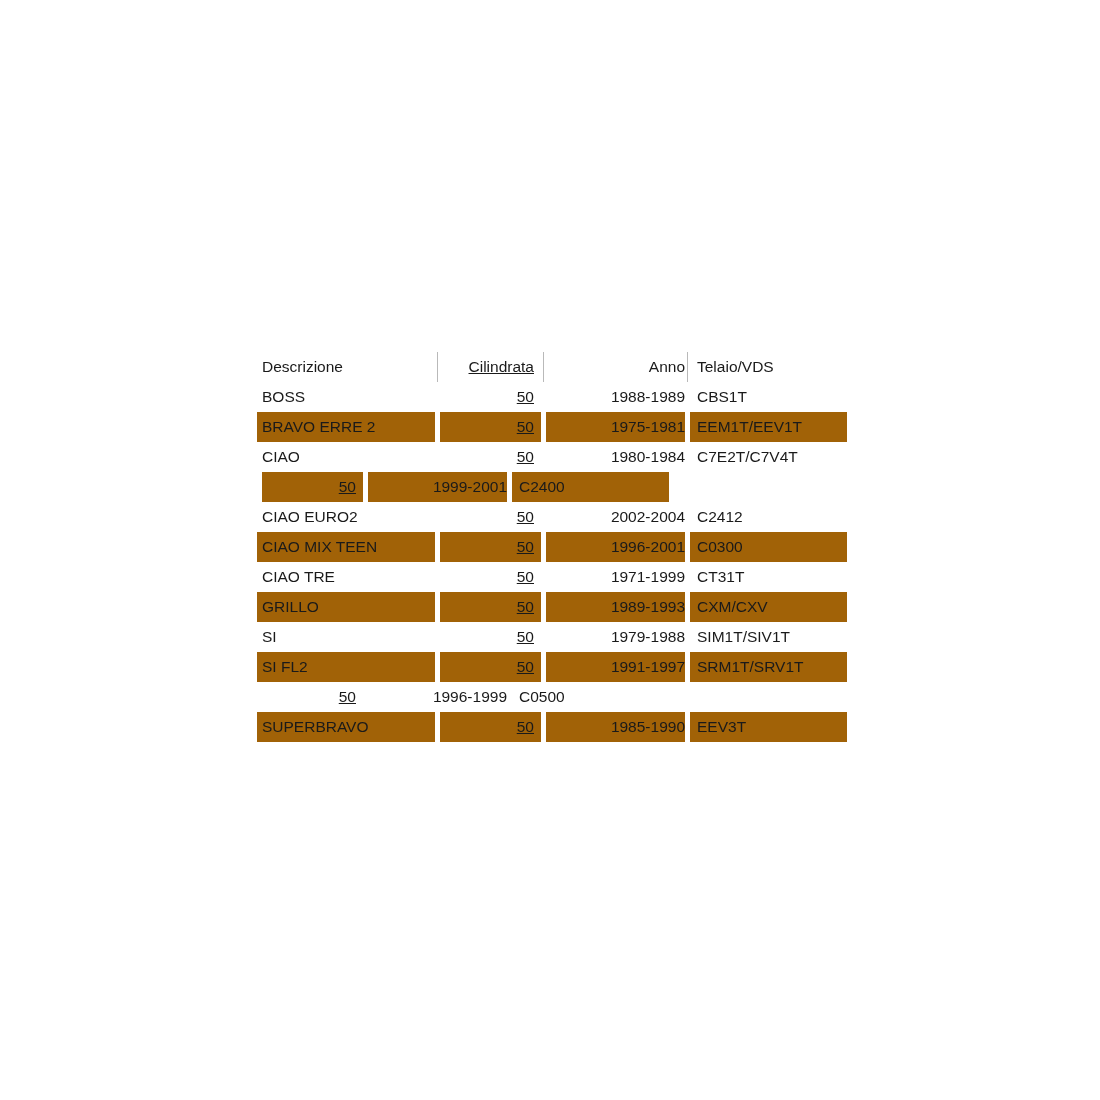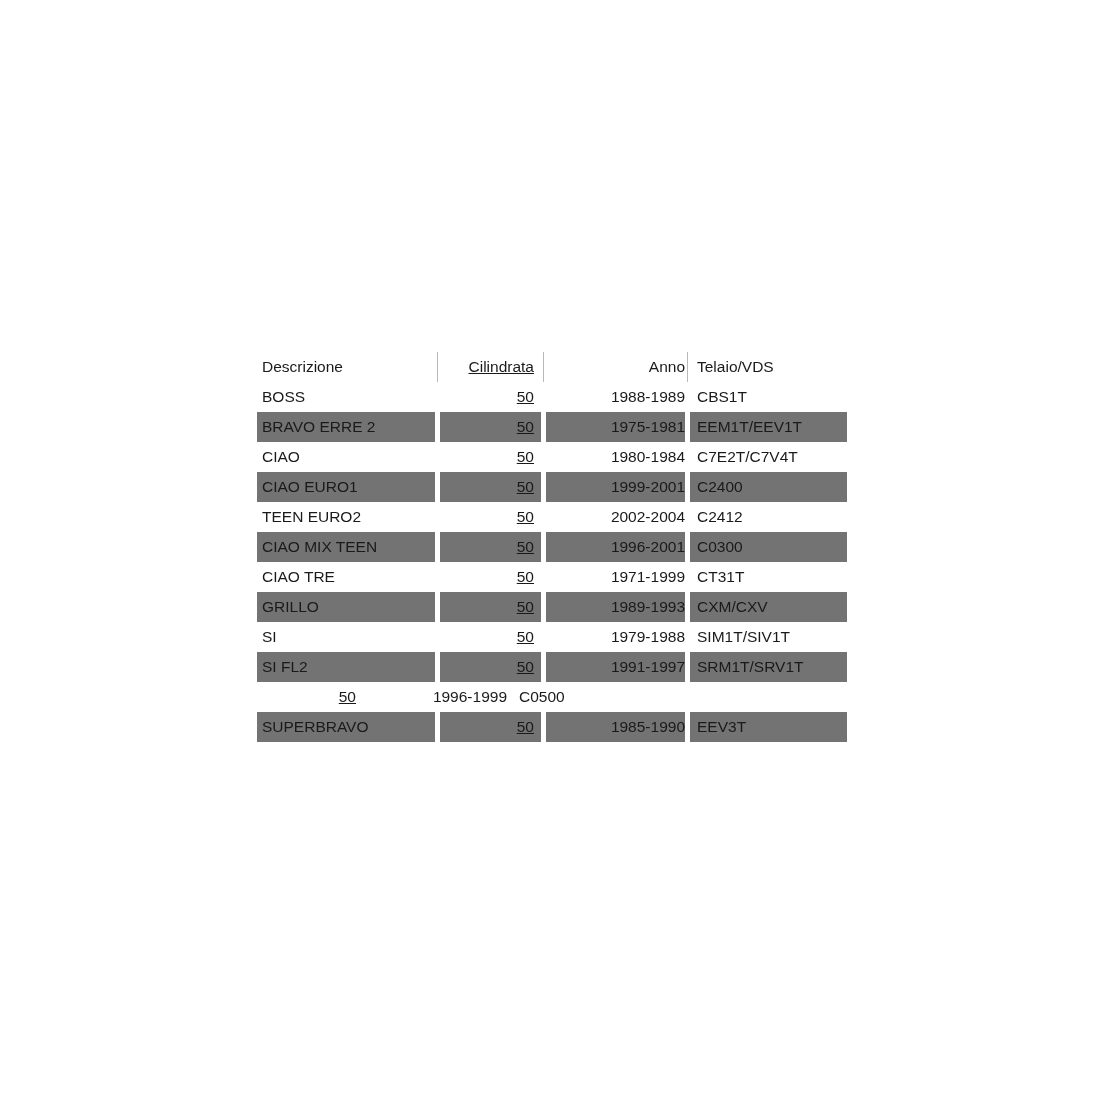--- a/index.html
+++ b/index.html
@@ -46,21 +46,21 @@
     box-sizing: border-box;
   }
 
   .c-desc   { width: 178px; padding-left: 5px; text-align: left;  }
   .gap      { width: 5px;   background: #ffffff !important; }
   .c-cil    { width: 101px; padding-right: 7px; text-align: right; text-decoration: underline; }
   .c-anno   { width: 139px; padding-left: 6px; text-align: right;  }
   .c-telaio { width: 157px; padding-left: 7px; text-align: left;  }
 
   
-  .row.hl .cell { background: #737373; }
+  .row.hl .cell { background: #a16207; }
   .row.hl .gap  { background: #ffffff; }
 
   
   .row.header .cell {
     background: transparent;
     color: #1a1a1a;
   }
 
   
   .hsep {
@@ -133,30 +133,29 @@
         <div class="row">
           <div class="cell c-desc">CIAO</div>
           <div class="cell gap"></div>
           <div class="cell c-cil">50</div>
           <div class="cell gap"></div>
           <div class="cell c-anno">1980-1984</div>
           <div class="cell gap"></div>
           <div class="cell c-telaio">C7E2T/C7V4T</div>
         </div>
         <div class="row hl">
-          <div class="cell c-desc">CIAO EURO1</div>
           <div class="cell gap"></div>
           <div class="cell c-cil">50</div>
           <div class="cell gap"></div>
           <div class="cell c-anno">1999-2001</div>
           <div class="cell gap"></div>
           <div class="cell c-telaio">C2400</div>
         </div>
         <div class="row">
-          <div class="cell c-desc">TEEN EURO2</div>
+          <div class="cell c-desc">CIAO EURO2</div>
           <div class="cell gap"></div>
           <div class="cell c-cil">50</div>
           <div class="cell gap"></div>
           <div class="cell c-anno">2002-2004</div>
           <div class="cell gap"></div>
           <div class="cell c-telaio">C2412</div>
         </div>
         <div class="row hl">
           <div class="cell c-desc">CIAO MIX TEEN</div>
           <div class="cell gap"></div>

